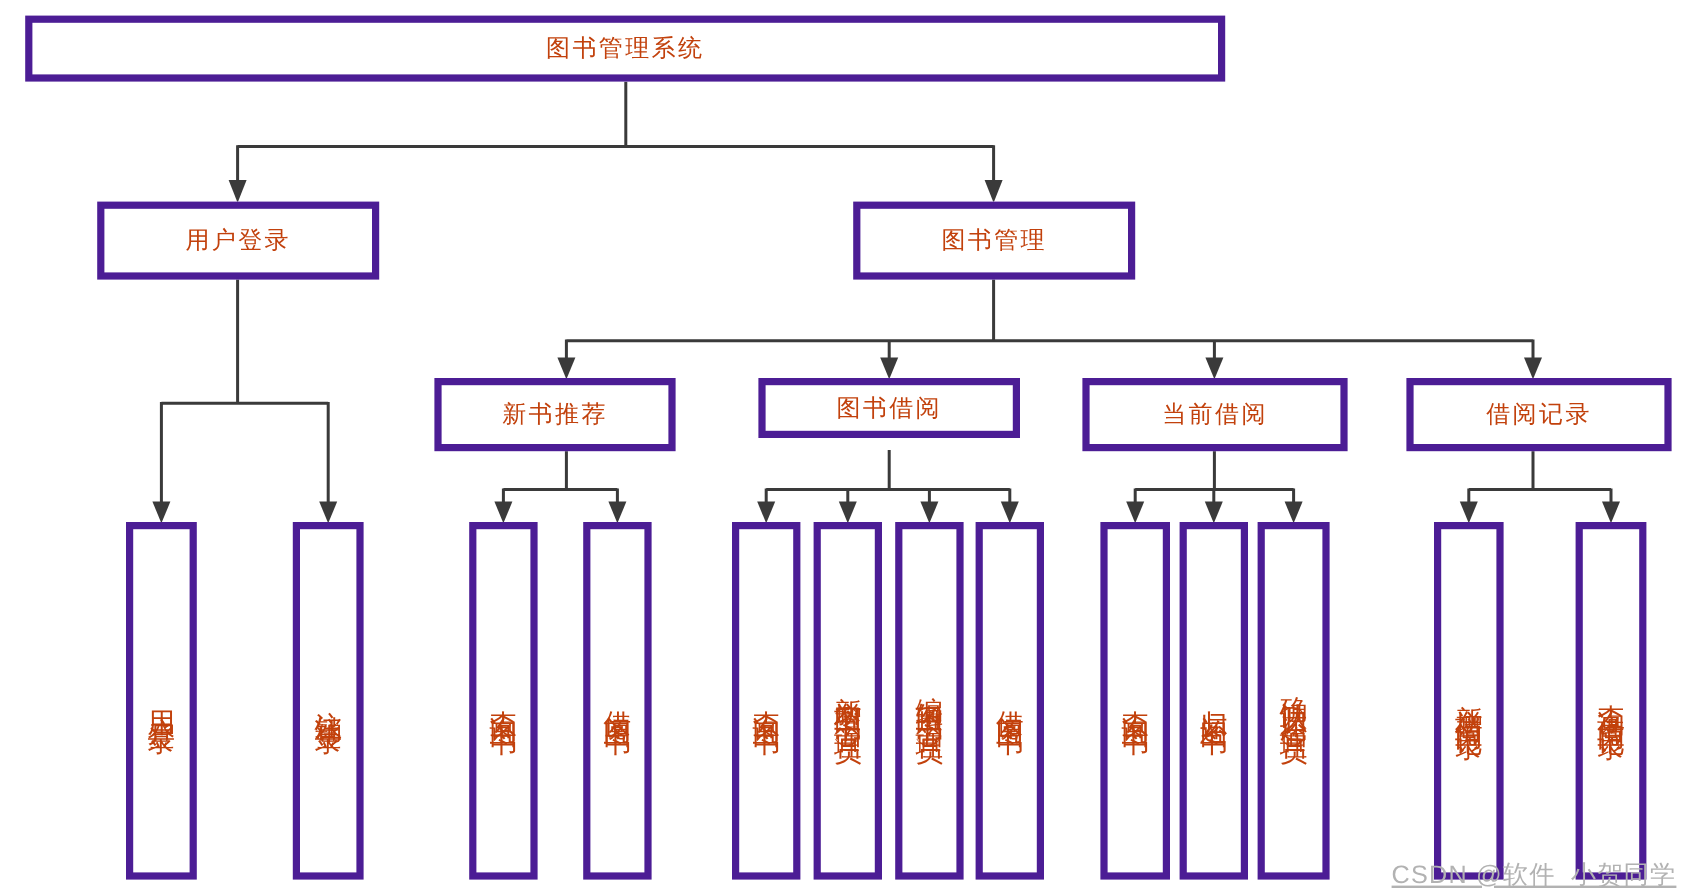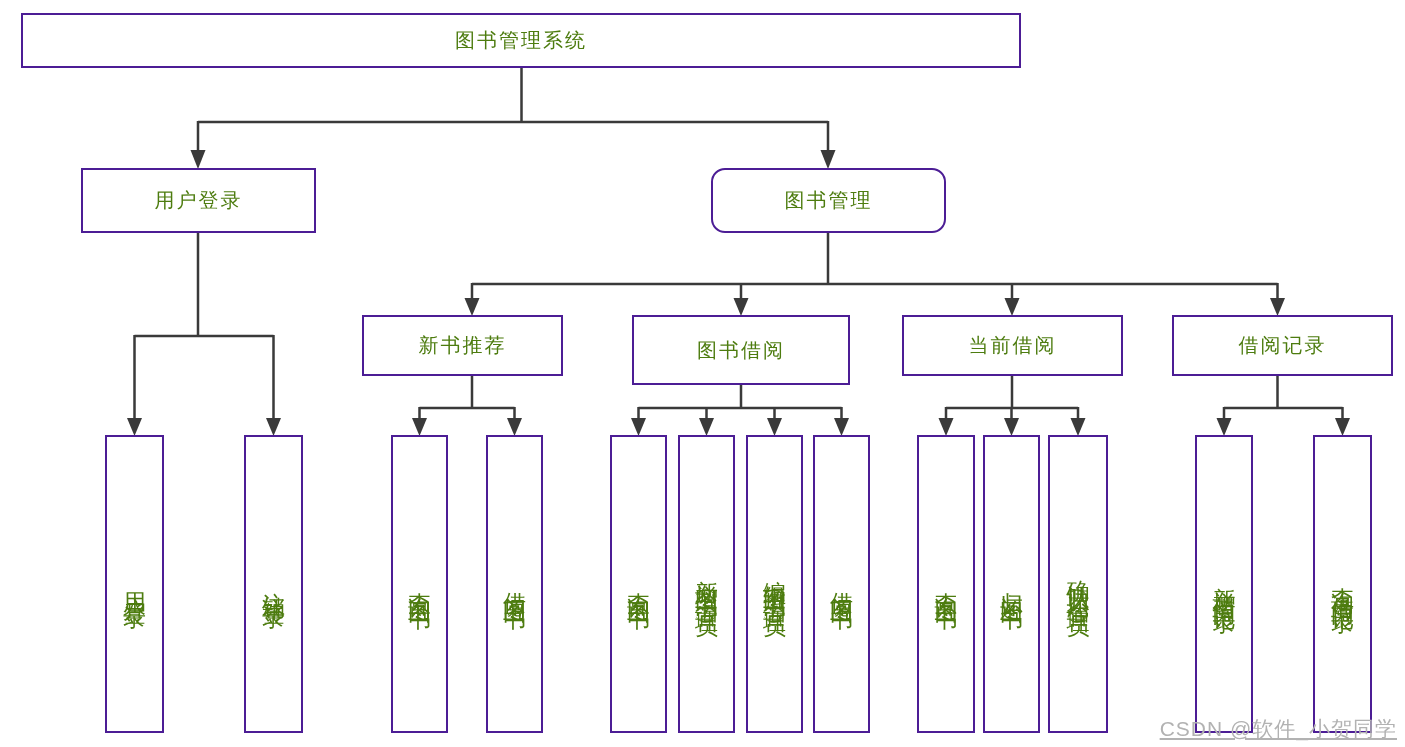--- a/index.html
+++ b/index.html
@@ -13,26 +13,26 @@
   }
   #connectors {
     position: absolute;
     left: 0; top: 0;
     width: 1405px; height: 747px;
     z-index: 1;
   }
   .box {
     position: absolute;
     box-sizing: border-box;
-    border: 2px solid #4c1d95;
+    border: 6px solid #4c1d95;
     background: #ffffff;
     display: flex;
     align-items: center;
     justify-content: center;
-    color: #4d7c0f;
+    color: #c2410c;
     z-index: 2;
   }
   .box.h {
     font-size: 20px;
     letter-spacing: 2px;
     white-space: nowrap;
   }
   .box.v {
     writing-mode: vertical-rl;
     text-orientation: mixed;
@@ -84,24 +84,24 @@
       <polygon points="1004,418 1019,418 1011.5,436"></polygon>
       <polygon points="1070.5,418 1085.5,418 1078,436"></polygon>
       <polygon points="1216.5,418 1231.5,418 1224,436"></polygon>
       <polygon points="1335,418 1350,418 1342.5,436"></polygon>
     </g>
   </svg>
 
   <div class="box h" style="left:21px; top:13px; width:1000px; height:55px;">图书管理系统</div>
 
   <div class="box h" style="left:81px; top:168px; width:235px; height:65px;">用户登录</div>
-  <div class="box h" style="left:711px; top:168px; width:235px; height:65px;border-radius:14px;">图书管理</div>
+  <div class="box h" style="left:711px; top:168px; width:235px; height:65px;">图书管理</div>
 
   <div class="box h" style="left:362px; top:315px; width:201px; height:61px;">新书推荐</div>
-  <div class="box h" style="left:632px; top:315px; width:218px; height:70px;">图书借阅</div>
+  <div class="box h" style="left:632px; top:315px; width:218px; height:50px;">图书借阅</div>
   <div class="box h" style="left:902px; top:315px; width:221px; height:61px;">当前借阅</div>
   <div class="box h" style="left:1172px; top:315px; width:221px; height:61px;">借阅记录</div>
 
   <div class="box v" style="left:105px; top:435px; width:59px; height:298px;">用户登录</div>
   <div class="box v" style="left:244px; top:435px; width:59px; height:298px;">注销登录</div>
 
   <div class="box v" style="left:391px; top:435px; width:57px; height:298px;">查询图书</div>
   <div class="box v" style="left:486px; top:435px; width:57px; height:298px;">借阅图书</div>
 
   <div class="box v" style="left:610px; top:435px; width:57px; height:298px;">查询图书</div>

